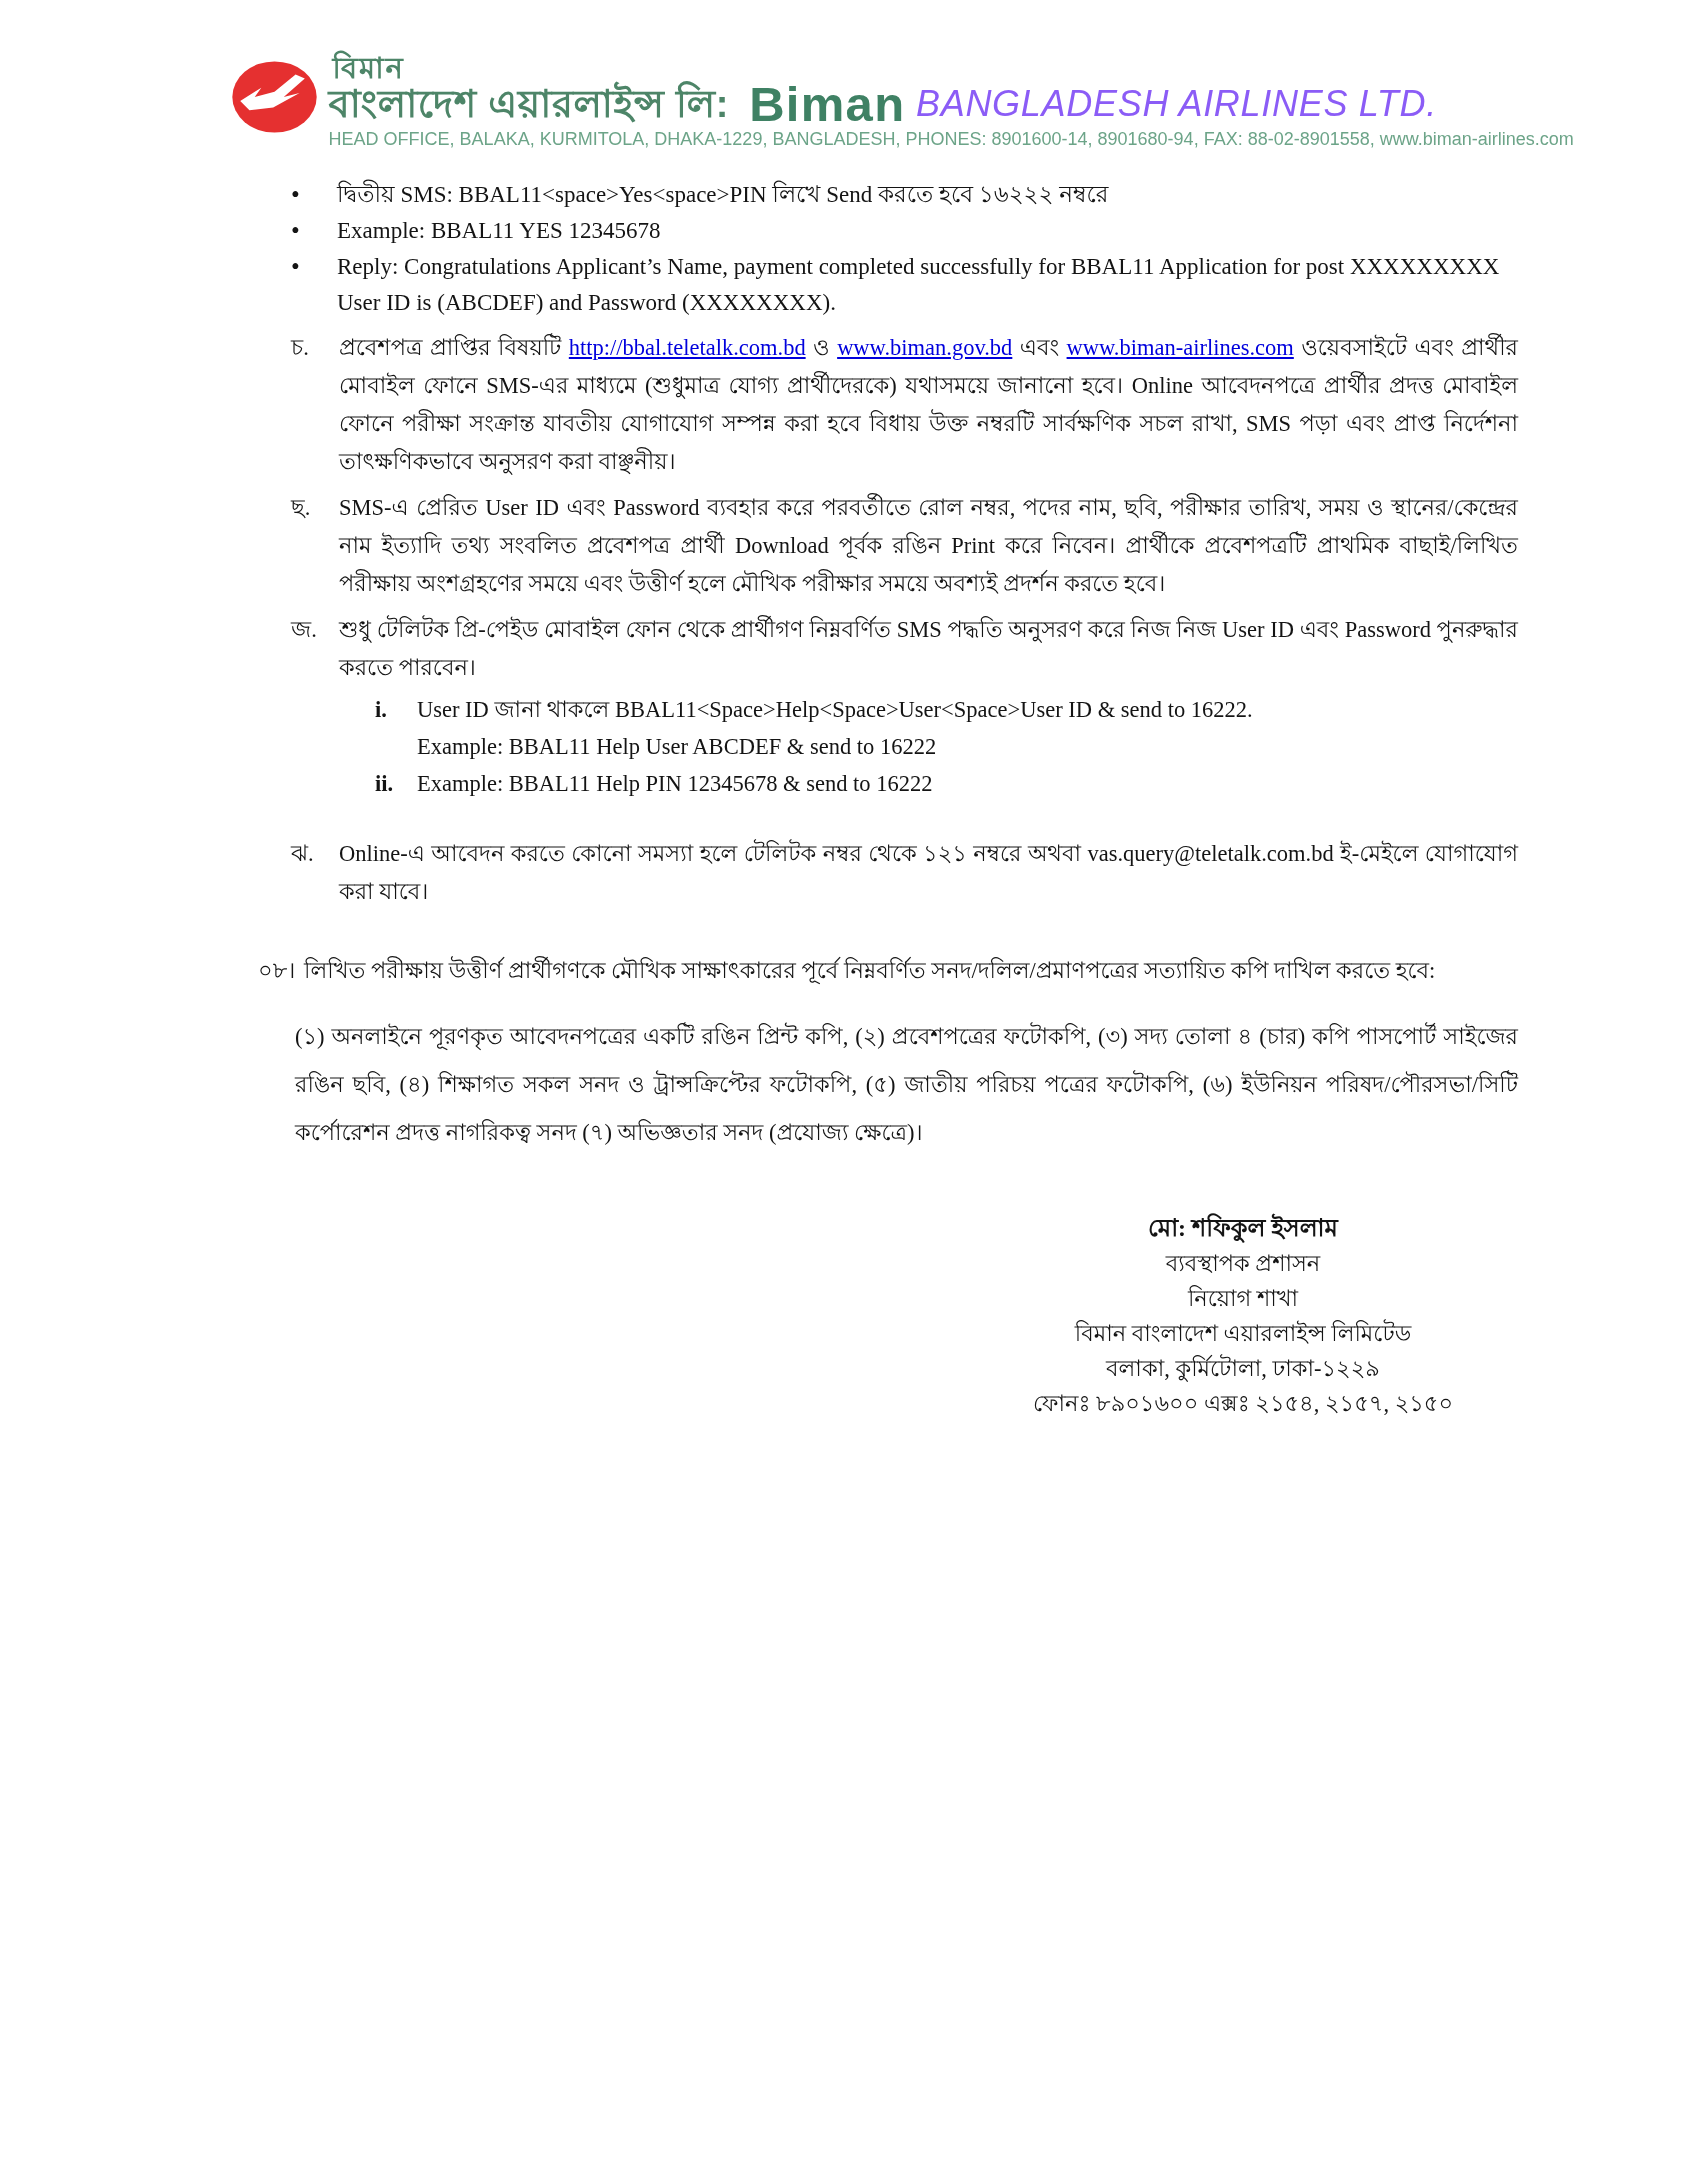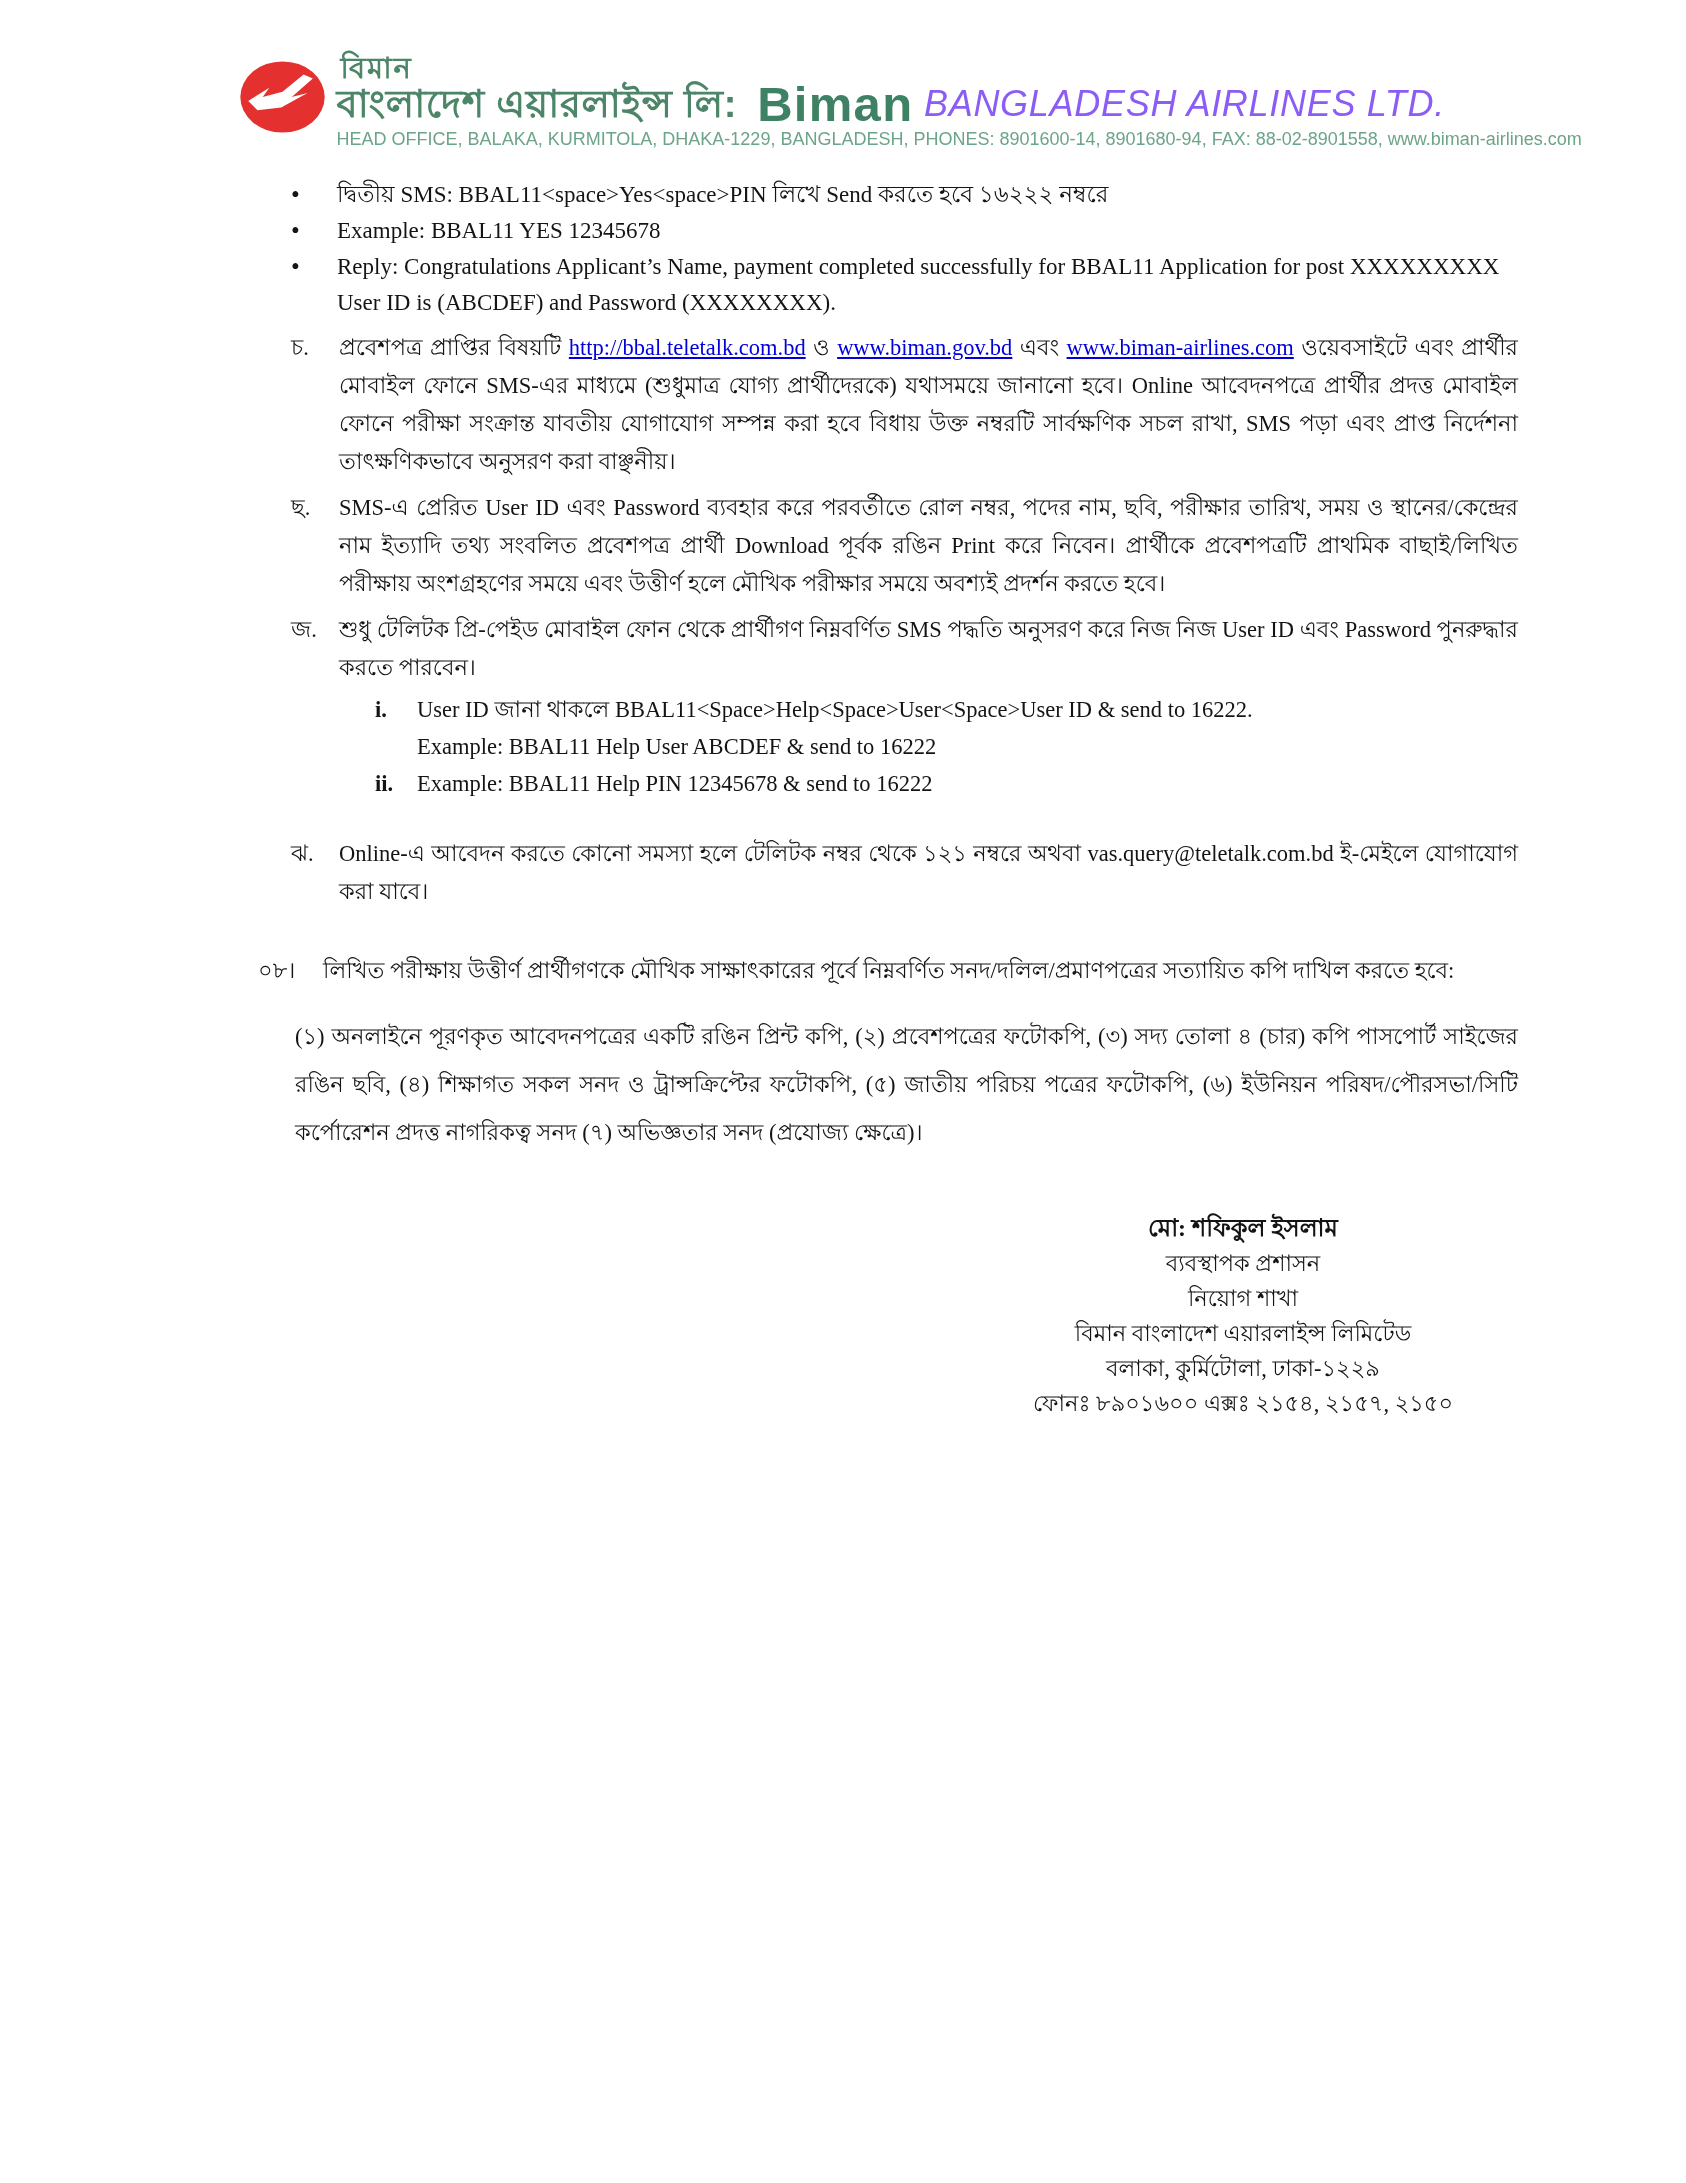--- a/index.html
+++ b/index.html
@@ -8,21 +8,21 @@
     position:relative;
     width:1687px; height:2183px;
     margin:0 auto;
     background:#ffffff;
     font-family:"Liberation Serif","DejaVu Serif",serif;
     color:#141414;
     overflow:hidden;
   }
 
   
-  .letterhead { position:absolute; left:239px; top:53px; display:flex; align-items:flex-start; }
+  .letterhead { position:absolute; left:231px; top:53px; display:flex; align-items:flex-start; }
   .logo-mark { width:87px; height:74px; flex:none; margin-top:6.6px; }
   .logo-ellipse { width:87px; height:74px; }
   .brand { margin-left:10.6px; }
   .brand-bn1 {
     font-family:"Liberation Sans","DejaVu Sans",sans-serif;
     font-weight:bold; font-size:29px; line-height:30px;
     color:#4d8568; letter-spacing:2px; margin-left:4px;
   }
   .brand-row { display:flex; align-items:center; white-space:nowrap; }
   .brand-bn2 {
@@ -57,21 +57,21 @@
   .item-marker { width:48px; flex:none; line-height:38px; }
   .item-body { flex:1; text-align:justify; line-height:38px; }
 
   a.link { color:#0000dd; text-decoration:underline; cursor:pointer; }
 
   .sub { margin-left:36px; margin-top:4px; }
   .sub-item { display:flex; }
   .sub-marker { width:42px; flex:none; font-weight:bold; line-height:37px; }
   .sub-body { flex:1; line-height:37px; }
 
-  .section08 { display:flex; margin-top:41px;gap:19px; }
+  .section08 { display:flex; margin-top:41px; }
   .section-marker { width:46px; flex:none; line-height:38px; }
   .section-body { flex:1; line-height:38px; }
 
   .docs {
     margin-left:37px; margin-top:22.5px;
     text-align:justify; line-height:48px;
   }
 
   .signature { margin-top:54px; margin-left:661px; width:648px; text-align:center; line-height:35px; }
   .sig-name { font-weight:bold; font-size:24px; }

